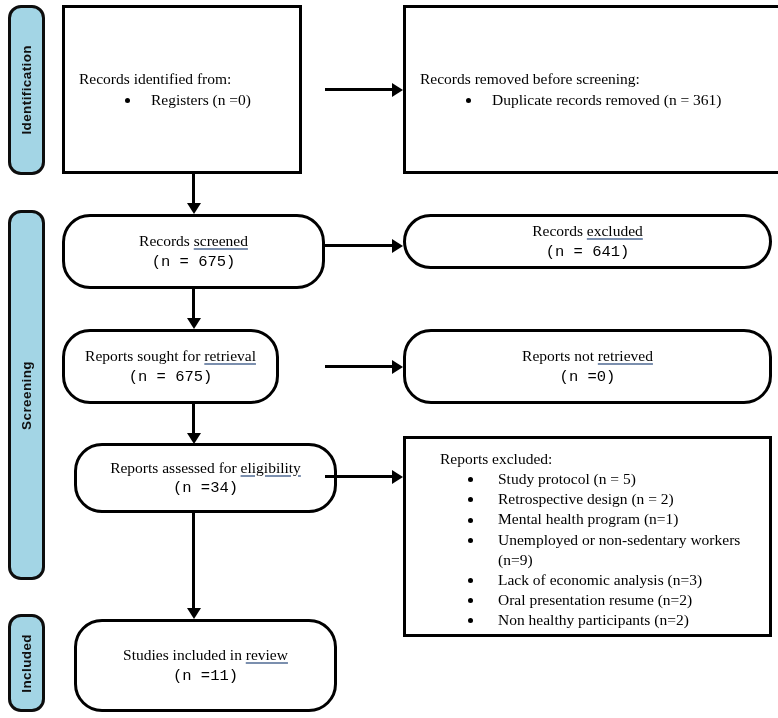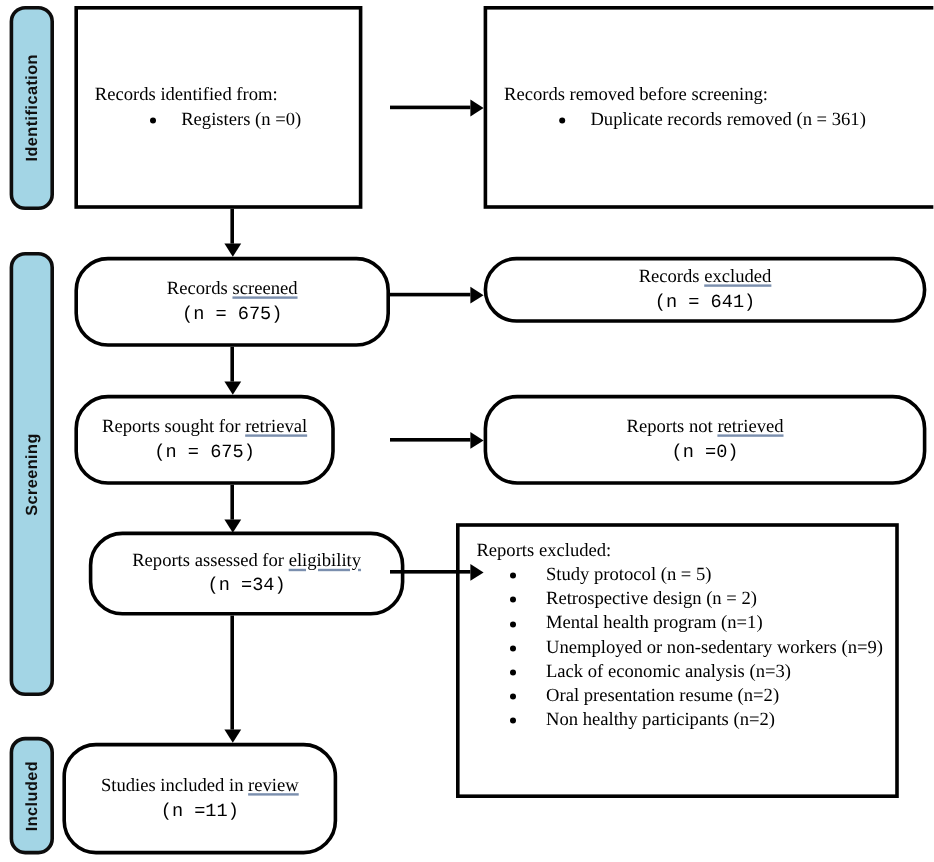--- a/index.html
+++ b/index.html
@@ -204,41 +204,41 @@
   <div class="conn-v" style="left:192px; top:404px; height:29px;"></div>
   <div class="arrow-down" style="left:186.5px; top:433px;"></div>
 
   <div class="flow-box center" style="left:74px; top:443px; width:263px; height:70px;">
     <div class="box-inner">
       <div class="box-heading"><span>Reports assessed for </span><span class="sc-underline">eligibility</span></div>
       <div class="box-count">(n =34)</div>
     </div>
   </div>
 
-  <div class="flow-box left-align" style="left:380px; top:436px; width:369px; height:229px; justify-content:flex-start;">
+  <div class="flow-box left-align" style="left:403px; top:436px; width:369px; height:201px; justify-content:flex-start;padding-left:20px;">
     <div class="box-inner pad-list" style="padding-top:10px;">
       <div class="box-heading">Reports excluded:</div>
       <ul class="box-list tight">
         <li>Study protocol (n = 5)</li>
         <li>Retrospective design (n = 2)</li>
         <li>Mental health program (n=1)</li>
         <li>Unemployed or non-sedentary workers (n=9)</li>
         <li>Lack of economic analysis (n=3)</li>
         <li>Oral presentation resume (n=2)</li>
         <li>Non healthy participants (n=2)</li>
       </ul>
     </div>
   </div>
 
   <div class="conn-h" style="left:325px; top:475px; width:67px;"></div>
   <div class="arrow-right" style="left:392px; top:469.5px;"></div>
 
   <div class="conn-v" style="left:192px; top:513px; height:95px;"></div>
   <div class="arrow-down" style="left:186.5px; top:608px;"></div>
 
-  <div class="flow-box center" style="left:52px; top:619px; width:229px; height:93px;">
+  <div class="flow-box center" style="left:74px; top:619px; width:263px; height:93px;">
     <div class="box-inner">
       <div class="box-heading"><span>Studies included in </span><span class="sc-underline">review</span></div>
       <div class="box-count">(n =11)</div>
     </div>
   </div>
 
 </div>
 
 </body></html>

